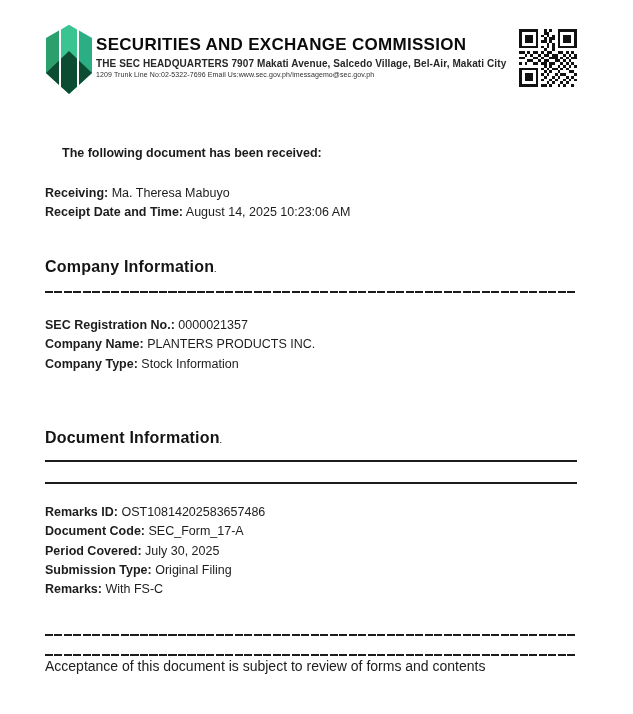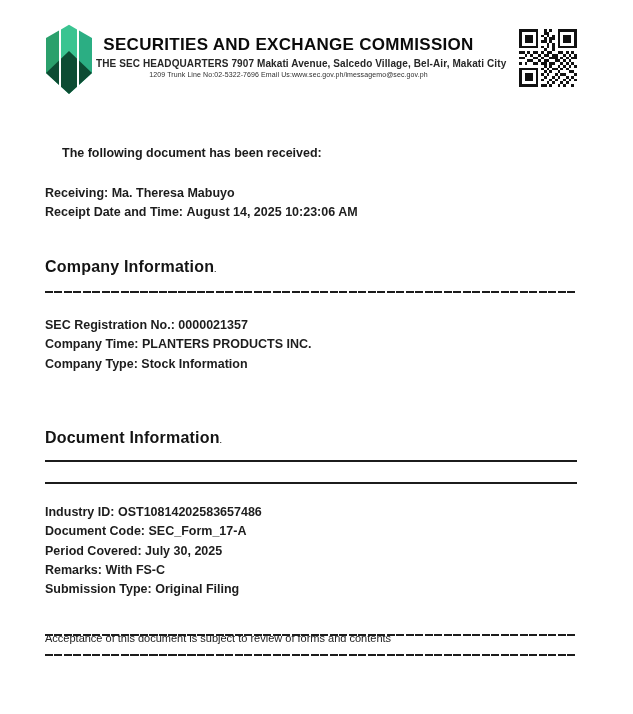--- a/index.html
+++ b/index.html
@@ -8,57 +8,57 @@
     width:633px; height:714px;
     background:#ffffff;
     font-family:"Liberation Sans", sans-serif;
     color:#1d1d1d;
     overflow:hidden;
   }
   .abs { position:absolute; }
 
   
   .logo { left:42px; top:24px; width:54px; height:71px; }
-  .header-text { left:96px; top:36px; width:385px; text-align:center; }
+  .header-text { left:96px; top:36px; width:385px; text-align:left; }
   .header-title {
     font-size:17px; font-weight:800; letter-spacing:0.3px;
     color:#0b0b0b; white-space:nowrap; line-height:1.05;
   }
   .header-addr1 {
     margin-top:4px; font-size:10px; font-weight:700; color:#272727;
     white-space:nowrap; letter-spacing:0.1px;
   }
   .header-addr2 {
     margin-top:2px; font-size:7px; font-weight:400; color:#2e2e2e;
     white-space:nowrap; letter-spacing:0.1px;
   }
   .qr { left:519px; top:29px; width:58px; height:58px; }
 
   
   .intro { left:62px; top:146px; font-size:12.5px; font-weight:bold; color:#1b1b1b; }
   .fields { left:45px; }
   .field-row { font-size:12.5px; line-height:19.3px; white-space:nowrap; }
   .field-label { font-weight:bold;text-align:right; }
-  .field-value { font-weight:700; }
+  .field-value { font-weight:400; }
 
   .section-heading {
     left:45px; font-size:16px; font-weight:600; letter-spacing:0.2px;
     color:#141414; line-height:19px;
   }
   .heading-dot { font-size:7px; vertical-align:baseline; }
 
   
   .rule { position:absolute; left:45px; width:532px; }
   .rule-dashed {
     height:2px;
     background-image:repeating-linear-gradient(90deg,#1c1c1c 0 8px,#ffffff 8px 9.5px);
   }
   .rule-solid { height:1.8px; background:#1c1c1c; }
 
-  .acceptance { left:45px; top:632px; font-size:11px; font-weight:400; color:#202020; }
+  .acceptance { left:45px; top:658px; font-size:14px; font-weight:400; color:#202020; }
 </style>
 </head>
 <body>
 
 <div class="page">
 
   <div class="abs logo">
     <svg width="54" height="71" viewBox="0 0 54 71" xmlns="http://www.w3.org/2000/svg">
       <polygon points="4,14 17,6.5 17,61 4,49" fill="#2BA06C"></polygon>
       <polygon points="19,5.4 27,0.8 35,5.4 35,62.8 27,70 19,62.8" fill="#3AC491"></polygon>
@@ -109,55 +109,55 @@
     <span>Company Information</span><span class="heading-dot">.</span>
   </div>
   <div class="rule rule-dashed" style="top:291px;"></div>
 
   <div class="abs fields" style="top:316px;">
     <div class="field-row">
       <span class="field-label">SEC Registration No.:</span>
       <span class="field-value">0000021357</span>
     </div>
     <div class="field-row">
-      <span class="field-label">Company Time:</span>
+      <span class="field-label">Company Name:</span>
       <span class="field-value">PLANTERS PRODUCTS INC.</span>
     </div>
     <div class="field-row">
       <span class="field-label">Company Type:</span>
       <span class="field-value">Stock Information</span>
     </div>
   </div>
 
   <div class="abs section-heading" style="top:428px;">
     <span>Document Information</span><span class="heading-dot">.</span>
   </div>
   <div class="rule rule-solid" style="top:460px;"></div>
   <div class="rule rule-solid" style="top:482px;"></div>
 
   <div class="abs fields" style="top:503px;">
     <div class="field-row">
-      <span class="field-label">Industry ID:</span>
+      <span class="field-label">Remarks ID:</span>
       <span class="field-value">OST10814202583657486</span>
     </div>
     <div class="field-row">
       <span class="field-label">Document Code:</span>
       <span class="field-value">SEC_Form_17-A</span>
     </div>
     <div class="field-row">
       <span class="field-label">Period Covered:</span>
       <span class="field-value">July 30, 2025</span>
     </div>
     <div class="field-row">
+      <span class="field-label">Submission Type:</span>
+      <span class="field-value">Original Filing</span>
+    </div>
+    <div class="field-row">
       <span class="field-label">Remarks:</span>
       <span class="field-value">With FS-C</span>
-    </div>
-    <div class="field-row">
-      <span class="field-label">Submission Type:</span>
-      <span class="field-value">Original Filing</span>
     </div>
   </div>
 
   <div class="rule rule-dashed" style="top:634px;"></div>
   <div class="rule rule-dashed" style="top:654px;"></div>
   <div class="abs acceptance">Acceptance of this document is subject to review of forms and contents</div>
 
 </div>
 
 </body></html>

